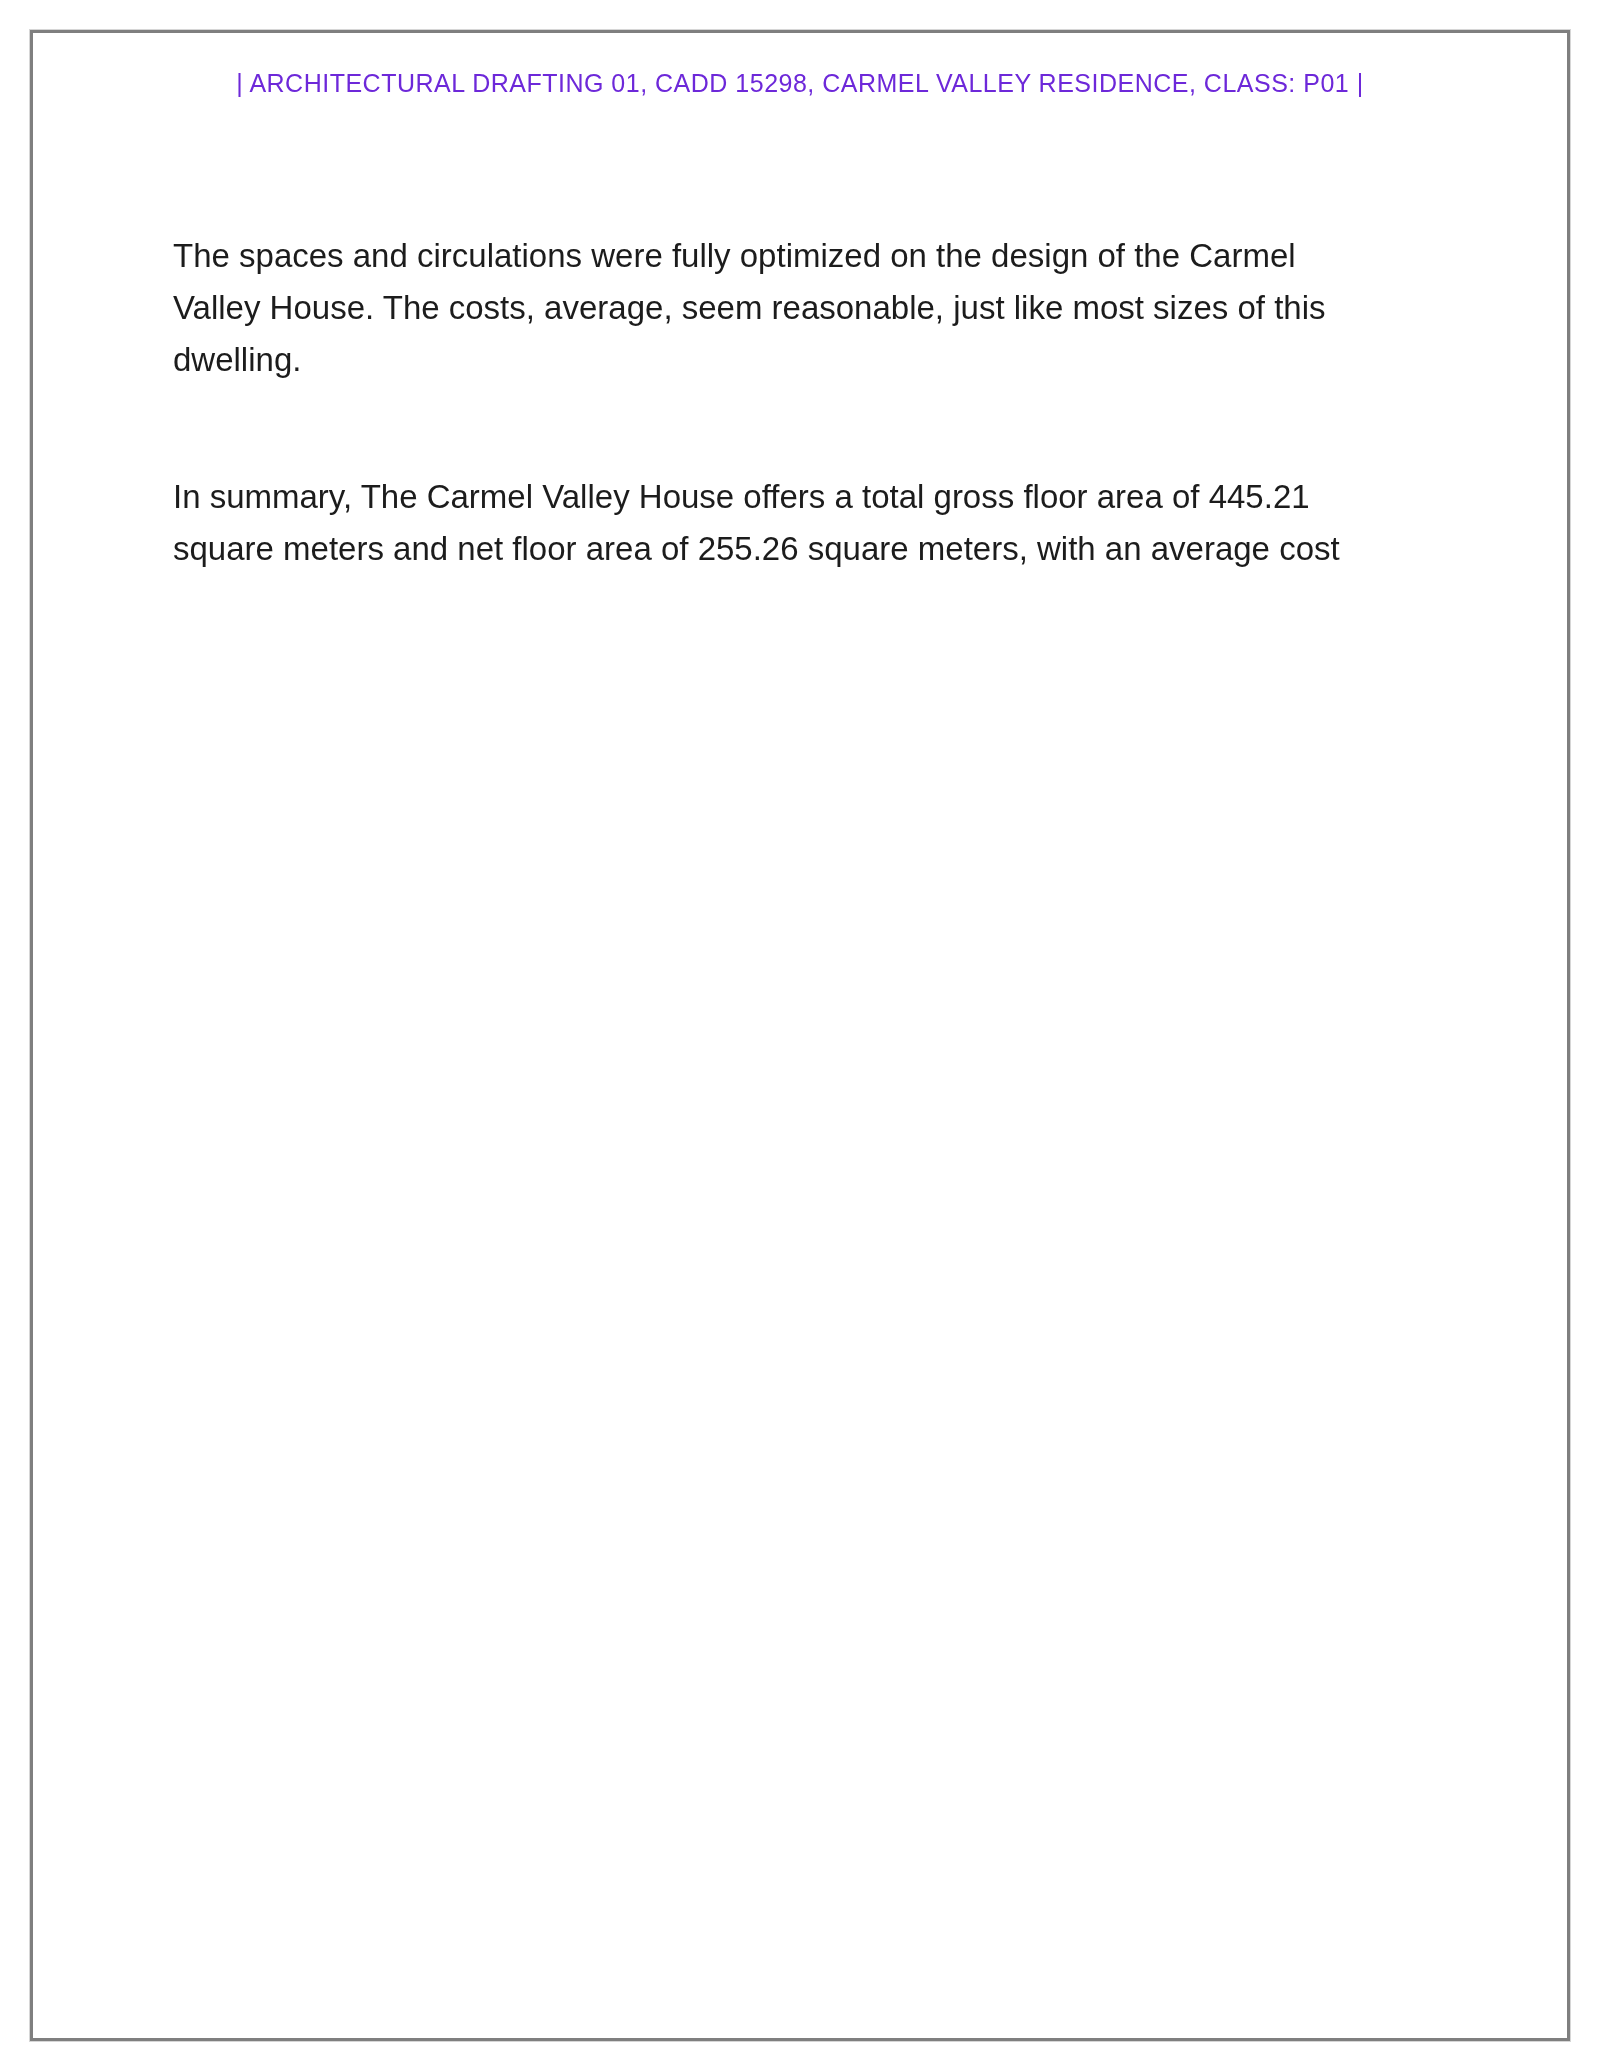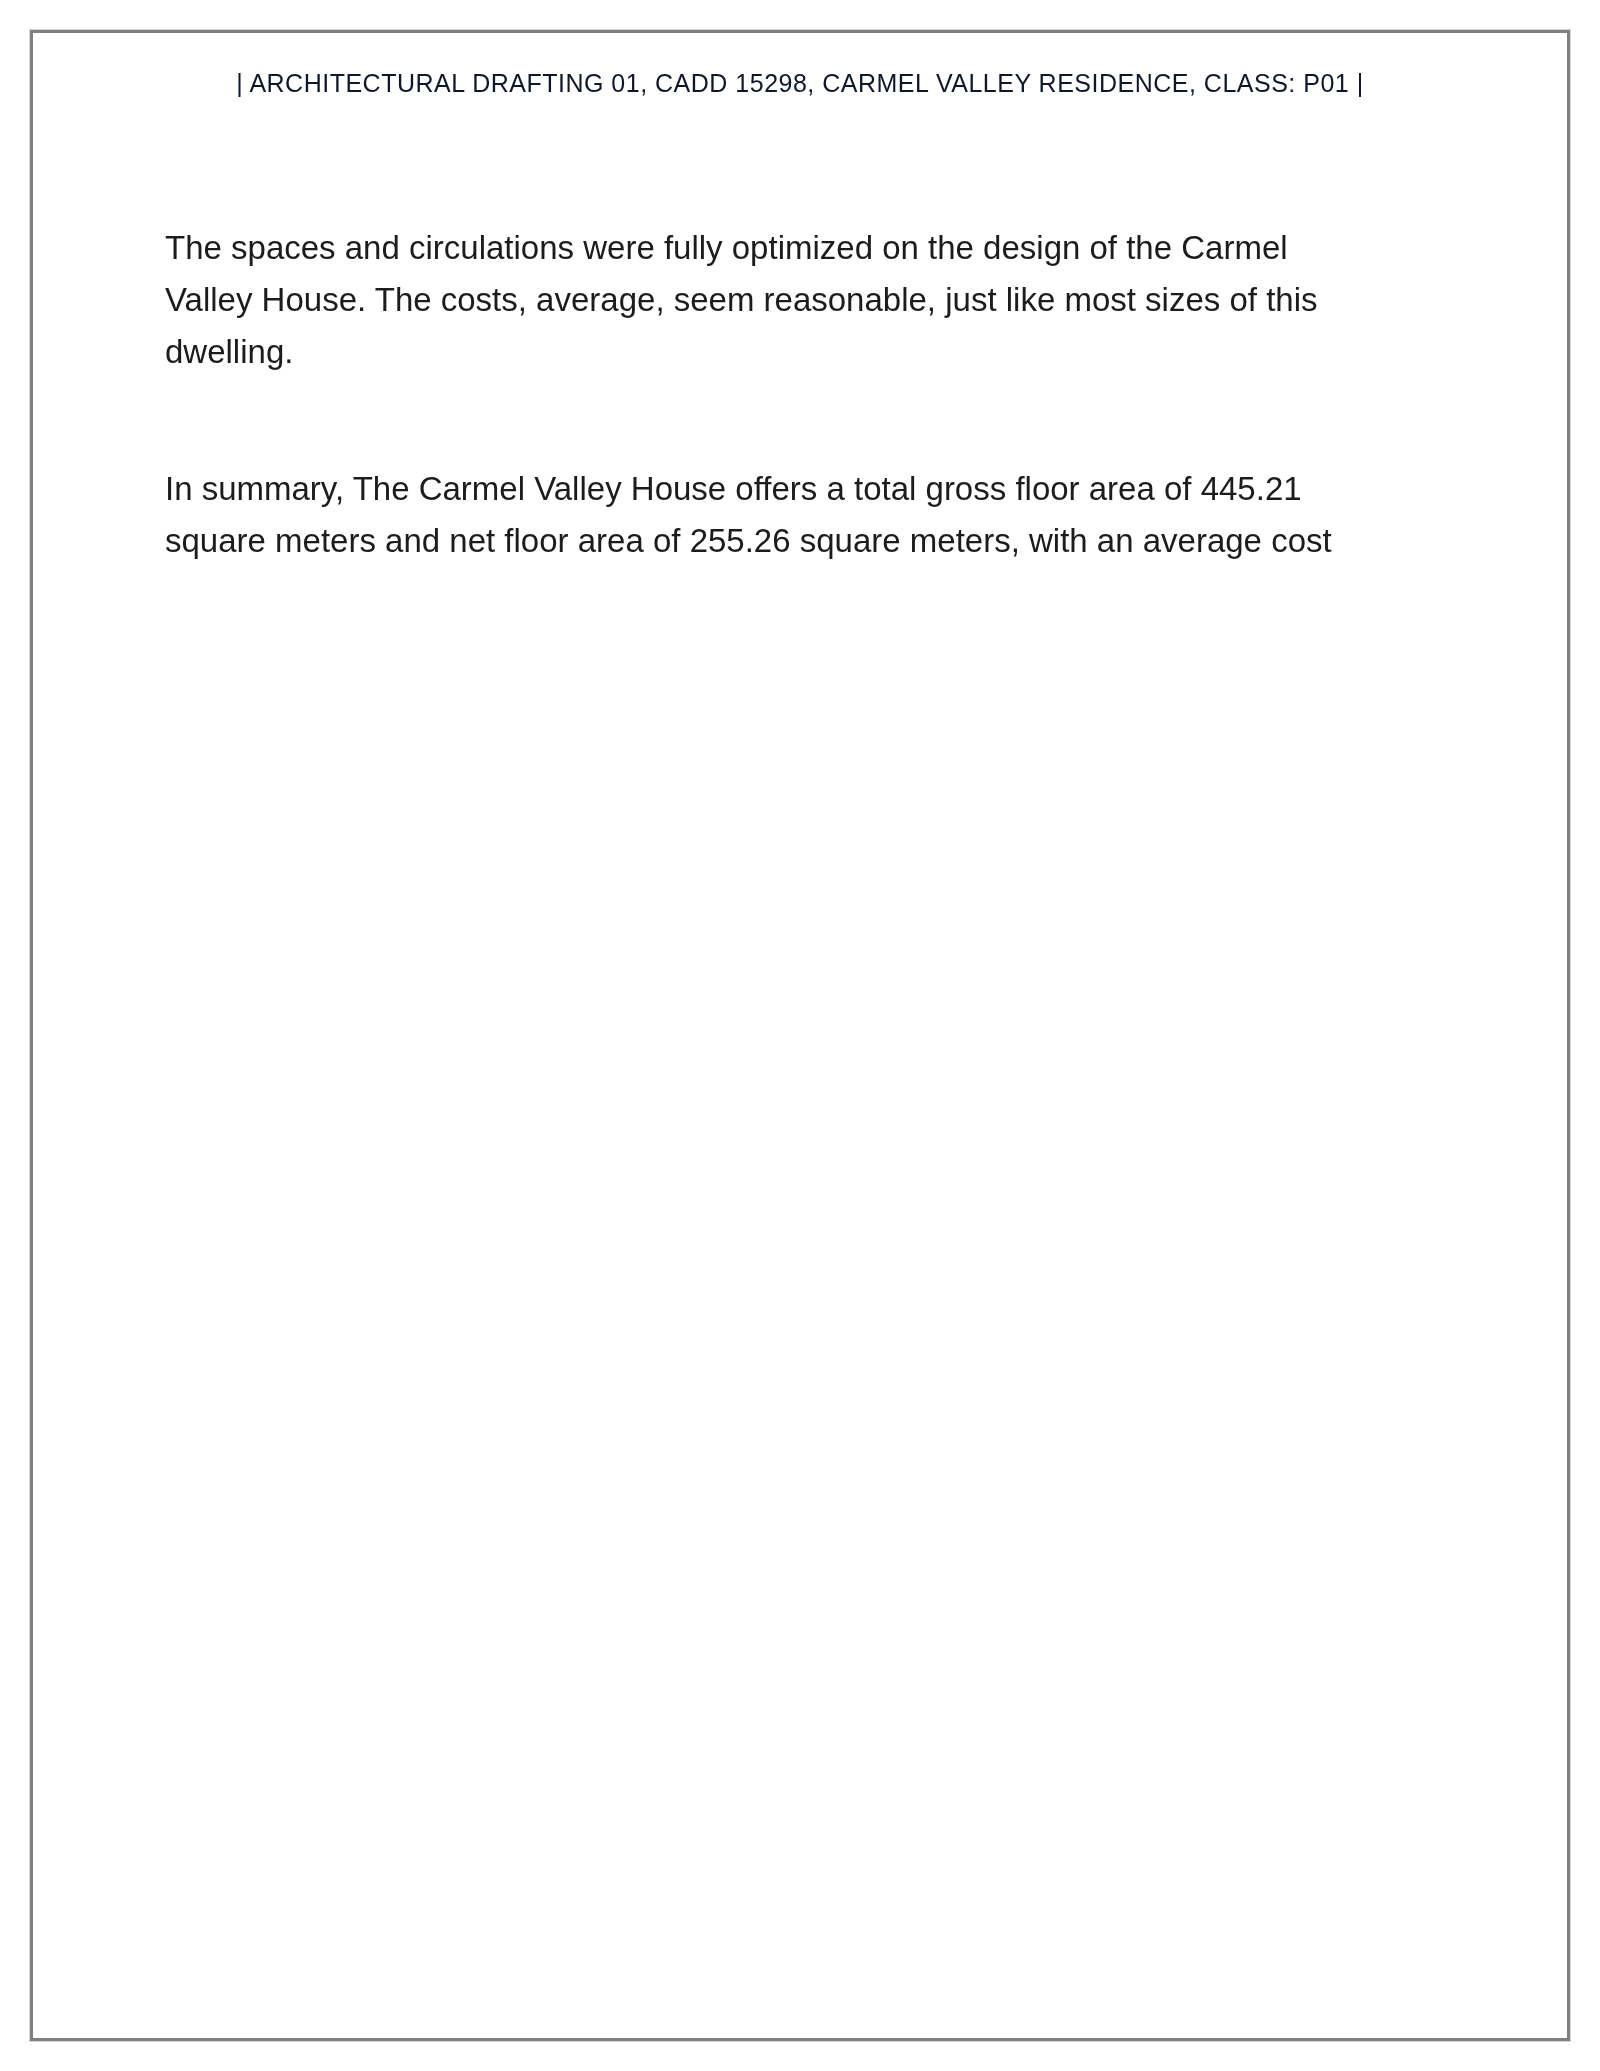--- a/index.html
+++ b/index.html
@@ -27,34 +27,34 @@
   }
   .doc-header {
     position: absolute;
     top: 68px;
     left: 165px;
     right: 165px;
     text-align: center;
     font-size: 25px;
     line-height: 30px;
     letter-spacing: 0.5px;
-    color: #0f172a;
+    color: #6d28d9;
     white-space: nowrap;
   }
   .doc-body {
     position: absolute;
     top: 222px;
     left: 165px;
     right: 140px;
     color: #1c1c1c;
     font-size: 33px;
     line-height: 52px;
   }
   .para {
-    margin: 0;
+    margin: 8px;
     padding: 0;
   }
   .para-2 {
     margin-top: 85px;
   }
   .line {
     display: block;
     white-space: nowrap;
   }
 </style>

